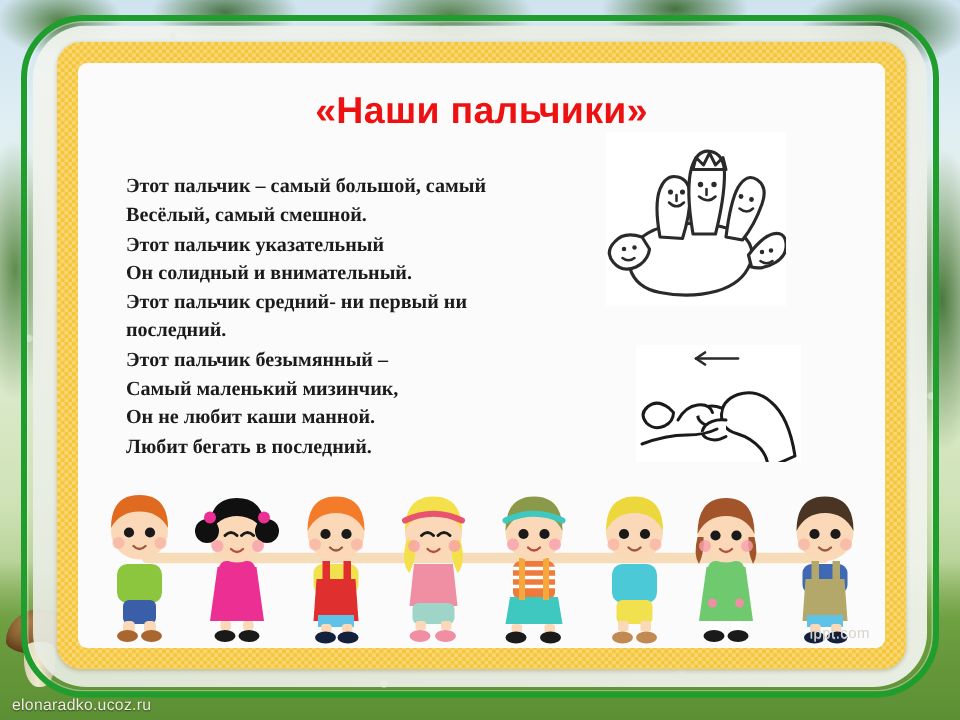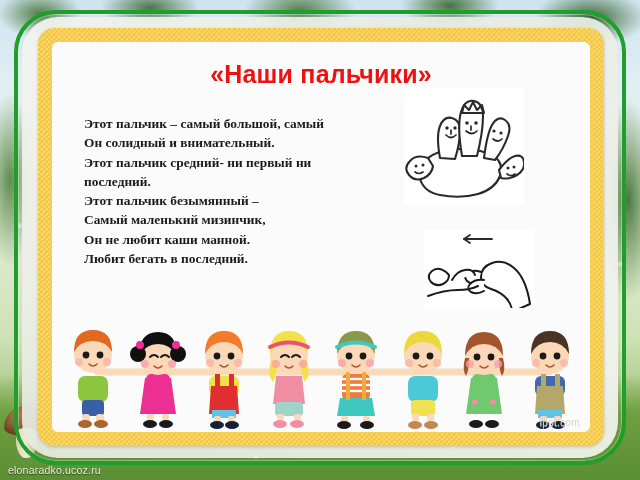--- a/index.html
+++ b/index.html
@@ -200,20 +200,22 @@
   <div class="white-mat"></div>
   <div class="green-frame"></div>
   <div class="yellow-frame"></div>
 
   <div class="card">
 
     <div class="title">«Наши пальчики»</div>
 
     <div class="poem">
       <div class="ln">Этот пальчик – самый большой, самый</div>
+      <div class="ln">Весёлый, самый смешной.</div>
+      <div class="ln">Этот пальчик указательный</div>
       <div class="ln">Он солидный и внимательный.</div>
       <div class="ln">Этот пальчик средний- ни первый ни</div>
       <div class="ln">последний.</div>
       <div class="ln">Этот пальчик безымянный –</div>
       <div class="ln">Самый маленький мизинчик,</div>
       <div class="ln">Он не любит каши манной.</div>
       <div class="ln">Любит бегать в последний.</div>
     </div>
 
     <div class="hand-open">

